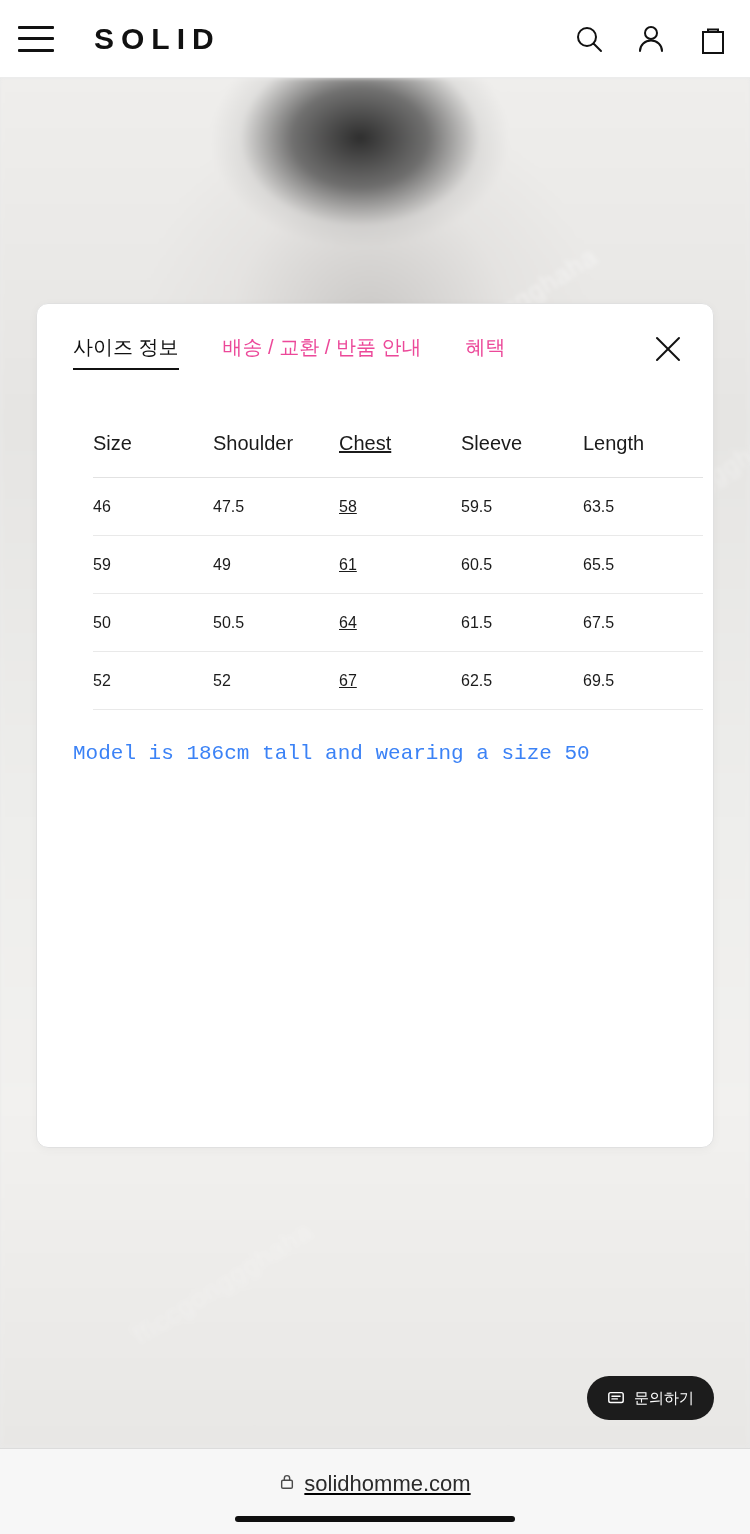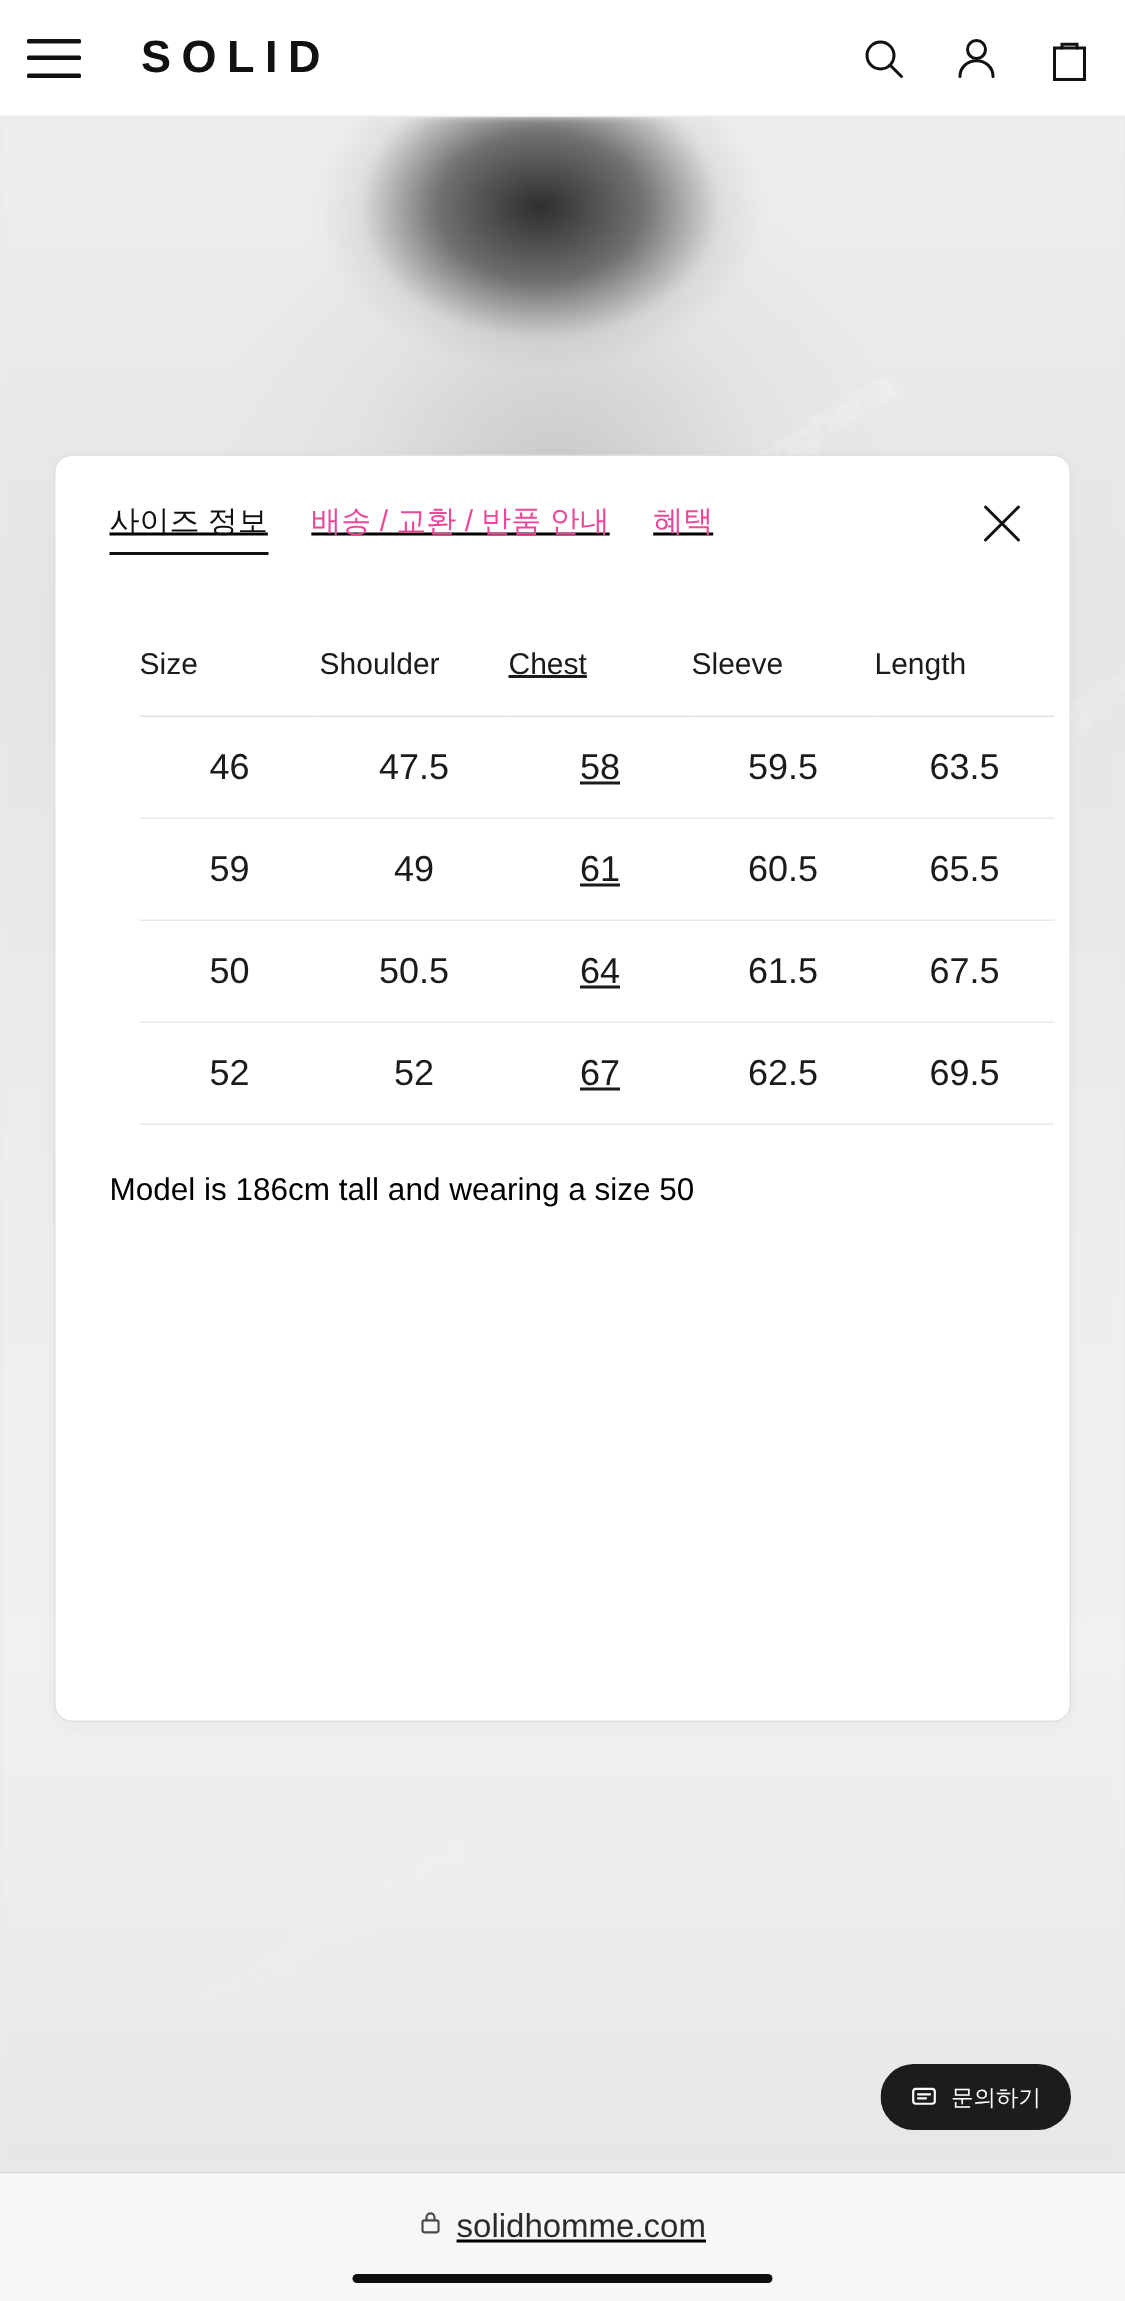--- a/index.html
+++ b/index.html
@@ -100,22 +100,21 @@
     border: 1px solid #e0e0e0;
     border-radius: 12px;
     z-index: 20;
     box-shadow: 0 2px 10px rgba(0,0,0,0.04);
   }
   .modal-tabs {
     position: relative;
     padding: 30px 0 0 36px;
     display: flex;
     align-items: flex-start;
-    gap: 29px;
-    text-decoration: underline;
+    gap: 44px;
   }
   .tab {
     font-size: 20px;
     color: #ec4899;
     padding-bottom: 7px;
     cursor: pointer;
     white-space: nowrap;
   }
   .tab.active {
     color: #111;
@@ -140,36 +139,37 @@
   }
   .size-table th {
     text-align: left;
     font-size: 20px;
     font-weight: 400;
     color: #1b1b1b;
     padding: 0 0 22px 0;
     border-bottom: 1px solid #e2e2e2;
   }
   .size-table td {
-    text-align: center;
-    font-size: 24px;
+    text-align: left;
+    font-size: 16px;
     font-weight: 400;
     color: #1b1b1b;
     padding: 20px 0 19px 0;
     border-bottom: 1px solid #e9e9e9;
   }
   .size-table th:nth-child(1), .size-table td:nth-child(1) { width: 120px; }
   .size-table th:nth-child(2), .size-table td:nth-child(2) { width: 126px; }
   .size-table th:nth-child(3), .size-table td:nth-child(3) { width: 122px; text-decoration: underline; }
   .size-table th:nth-child(4), .size-table td:nth-child(4) { width: 122px; }
 
   .model-note {
     margin: 32px 36px 0 36px;
     font-size: 21px;
-    color: #000000;
+    color: #3b82f6;
+    font-family: Liberation Mono, monospace;
   }
 
   
   .chat-fab {
     position: absolute;
     right: 36px;
     top: 1360px;
     height: 44px;
     padding: 0 20px;
     background: #1c1c1c;

